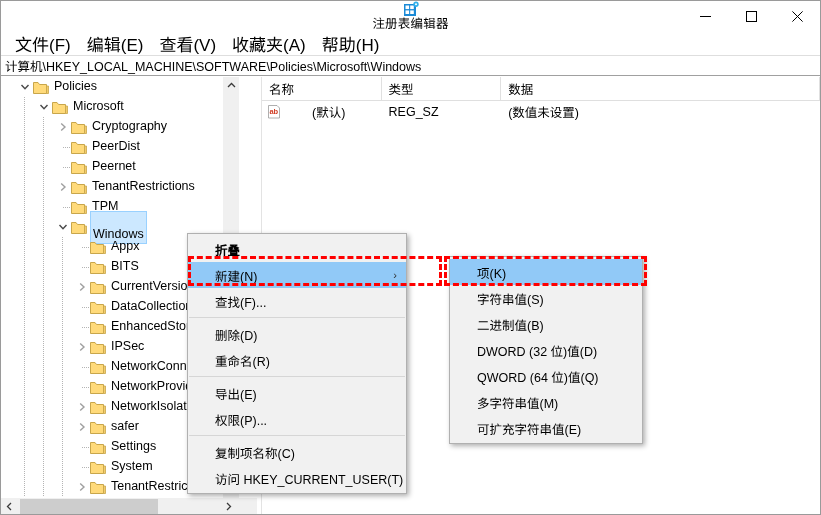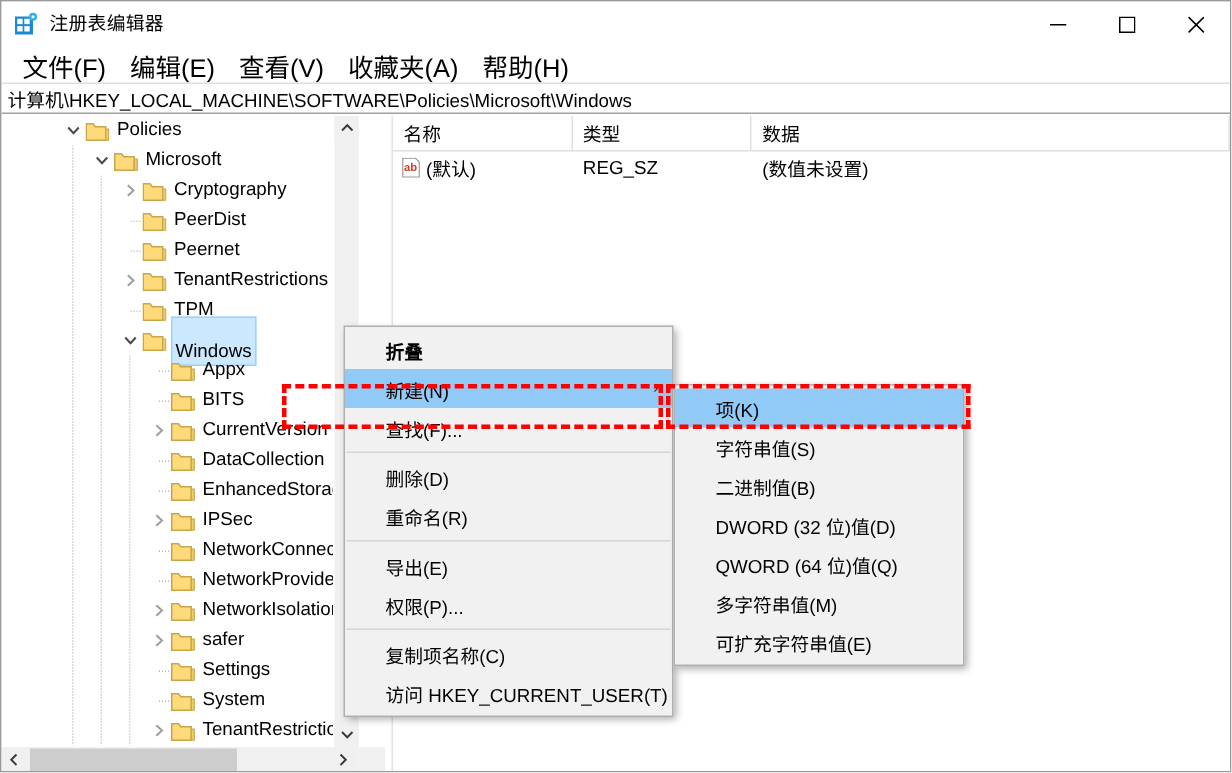--- a/index.html
+++ b/index.html
@@ -23,20 +23,21 @@
 
   
   .titlebar {
     position: absolute;
     left: 0; top: 0;
     width: 100%;
     height: 31px;
     background: #ffffff;
     display: flex;
     align-items: center;
+    flex-direction: column;
   }
   .app-icon {
     position: relative;
     width: 17px;
     height: 17px;
     margin-left: 8px;
     margin-right: 7px;
     flex: 0 0 auto;
   }
   .title-text {
@@ -107,21 +108,20 @@
     background: #ffffff;
     box-sizing: border-box;
     overflow: hidden;
   }
   .tree-scrollarea {
     position: absolute;
     left: 0; top: 0;
     width: 238px;
     height: 421px;
     overflow: hidden;
-    margin-left: 24px;
   }
   .splitter {
     position: absolute;
     left: 256px; top: 76px;
     width: 4px;
     height: 438px;
     background: #ffffff;
   }
   .pane-list {
     position: absolute;
@@ -255,21 +255,21 @@
     box-sizing: border-box;
     border-right: 1px solid #e0e0e0;
   }
   .list-row {
     height: 21px;
     display: flex;
     align-items: center;
     font-size: 12.5px;
     color: #000000;
   }
-  .cell { box-sizing: border-box; padding-left: 7px; white-space: nowrap; }
+  .cell { box-sizing: border-box; padding-left: 7px; white-space: nowrap; gap: 28px; }
   .ab-ico {
     position: relative;
     width: 14px;
     height: 14px;
     margin-left: 5px;
     margin-right: 3px;
     flex: 0 0 auto;
   }
 
   
@@ -704,21 +704,21 @@
                 <text x="6.8" y="9.3" font-family="Liberation Sans, sans-serif" font-size="7.5" font-weight="bold" fill="#d03b22" text-anchor="middle">ab</text>
               </svg></span>
             <span>(默认)</span>
           </div>
           <div class="cell" style="width: 120px;">REG_SZ</div>
           <div class="cell" style="width: 320px;">(数值未设置)</div>
         </div>
       </div>
   </div>
 
-  <div class="ctxmenu" id="ctxmenu" style="left:186px; top:216px; width:220px;margin-left:42px;">
+  <div class="ctxmenu" id="ctxmenu" style="left:186px; top:232px; width:220px;">
       <div class="ctx-item bold">
         <span>折叠</span>
       </div>
       <div class="ctx-item highlight">
         <span>新建(N)</span>
         <span class="ctx-arrow">›</span>
       </div>
       <div class="ctx-item">
         <span>查找(F)...</span>
       </div>

